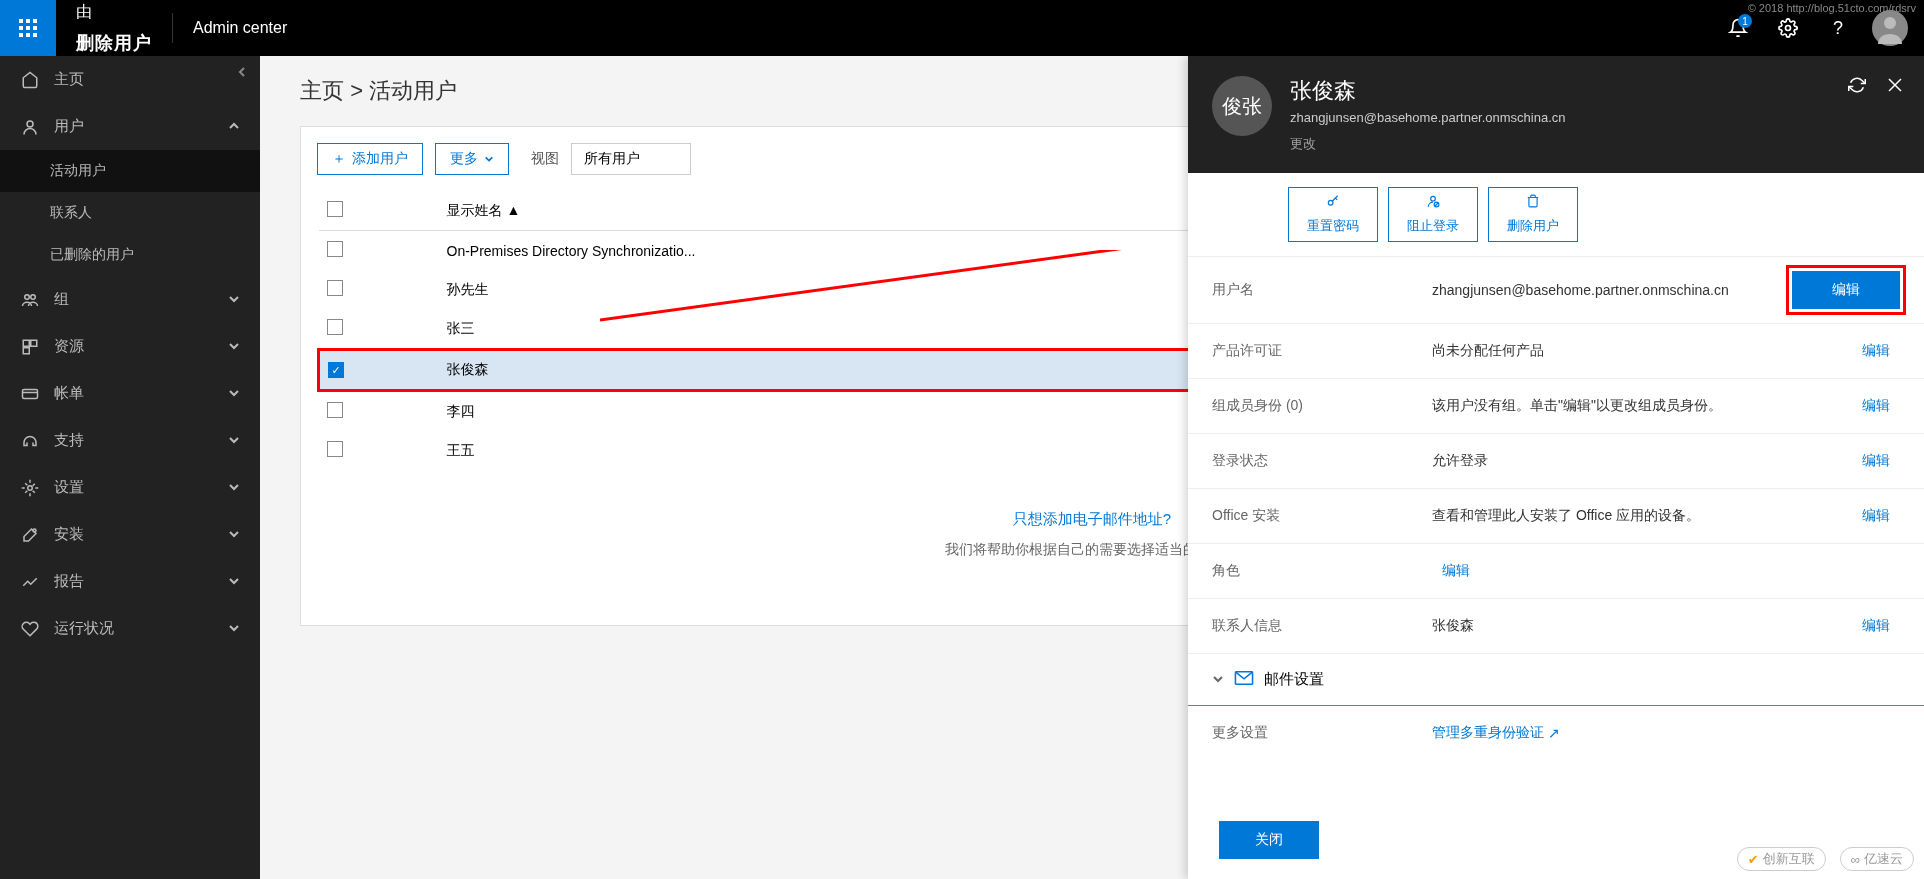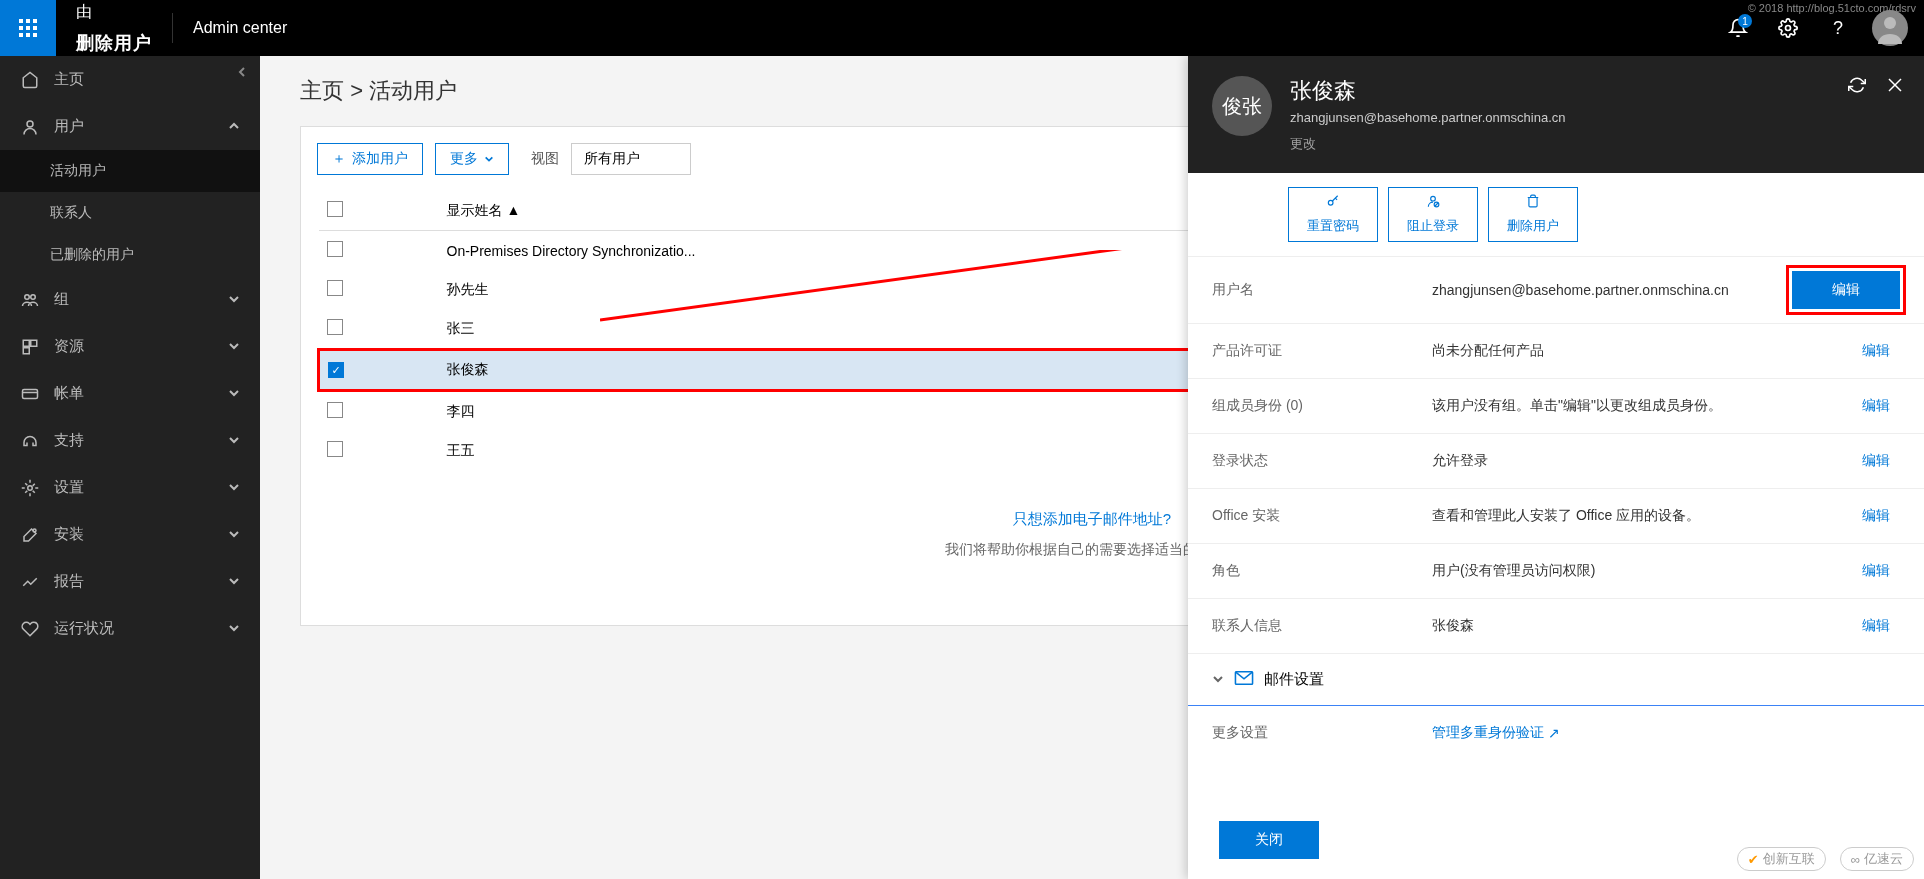--- a/index.html
+++ b/index.html
@@ -405,21 +405,20 @@
       <div class="prop-value">允许登录</div>
       <div class="prop-edit">编辑</div>
     </div>
     <div class="prop-row">
       <div class="prop-label">Office 安装</div>
       <div class="prop-value">查看和管理此人安装了 Office 应用的设备。</div>
       <div class="prop-edit">编辑</div>
     </div>
     <div class="prop-row">
       <div class="prop-label">角色</div>
-      <div class="prop-value">用户(没有管理员访问权限)</div>
       <div class="prop-edit">编辑</div>
     </div>
     <div class="prop-row">
       <div class="prop-label">联系人信息</div>
       <div class="prop-value">张俊森</div>
       <div class="prop-edit">编辑</div>
     </div>
     <div class="collapse-section">
       <span class="chev"><svg width="12" height="12" viewBox="0 0 12 12" fill="none" stroke="#666" stroke-width="2">
             <path d="M2 4l4 4 4-4"></path>

